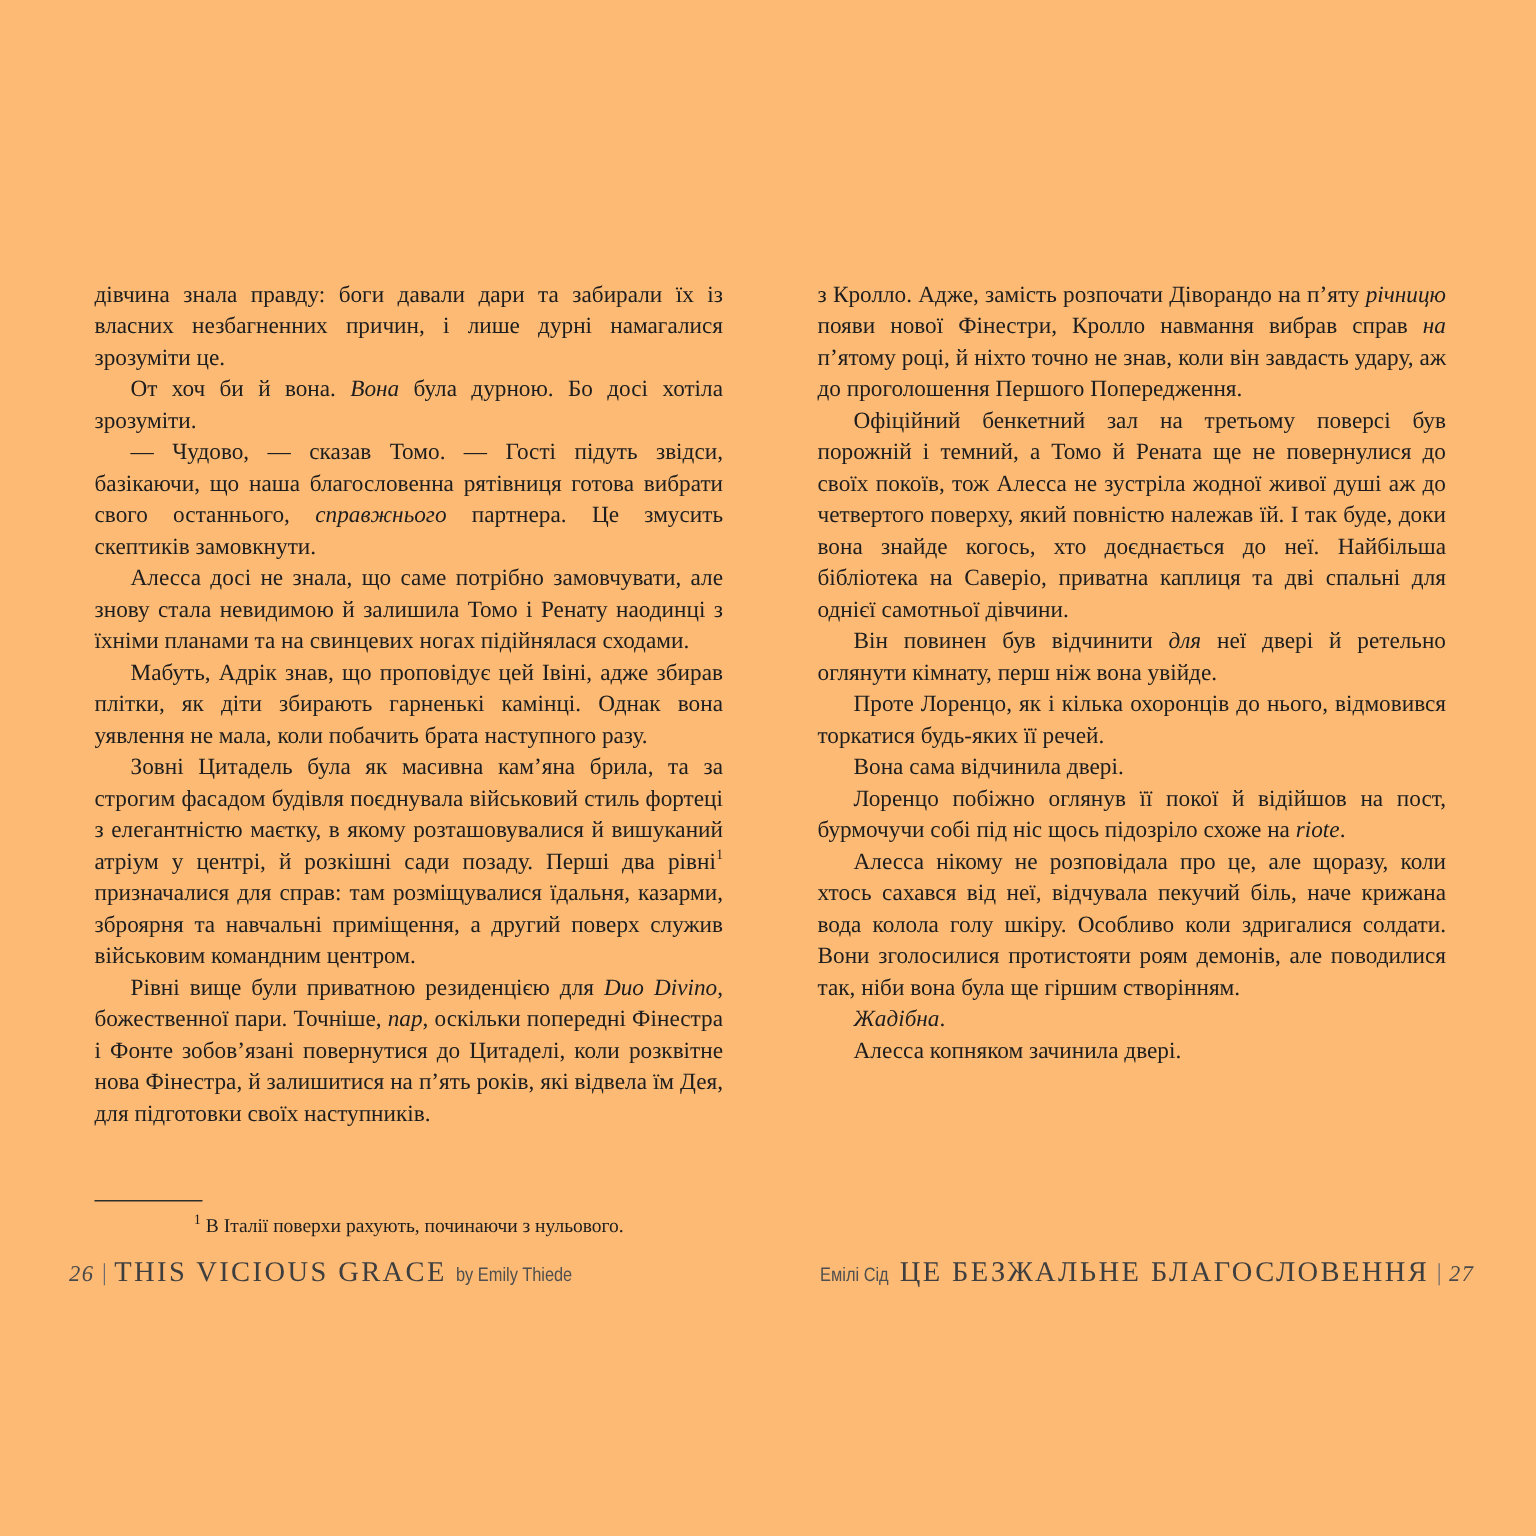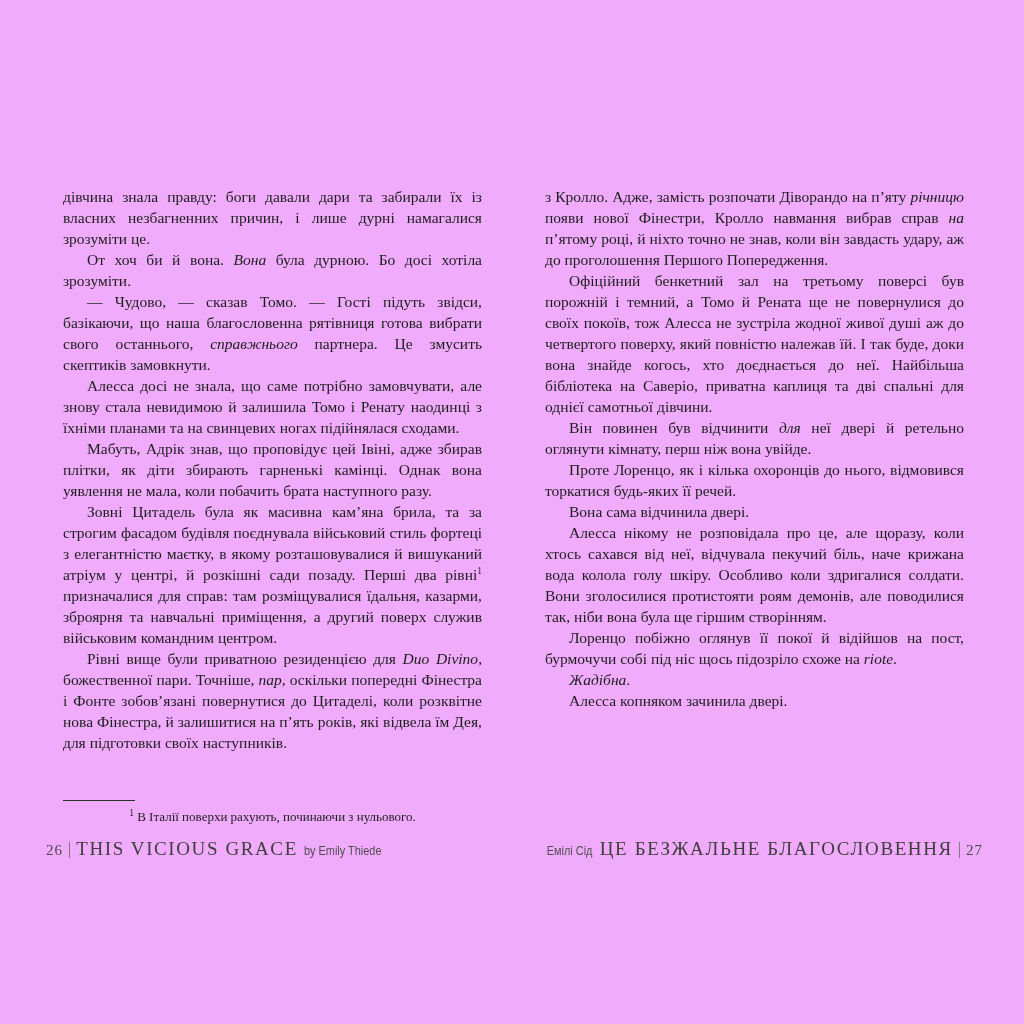--- a/index.html
+++ b/index.html
@@ -4,21 +4,21 @@
 <style>
   html, body { margin: 0; padding: 0; }
   body {
     width: 1024px; height: 1024px;
     background: #ffffff;
     font-family: "Liberation Serif", "DejaVu Serif", serif;
   }
   .spread {
     position: relative;
     width: 1024px; height: 1024px;
-    background: #f0abfc;
+    background: #fdba74;
     overflow: hidden;
   }
   .page {
     position: absolute;
     top: 186px;
     width: 419px;
     height: 720px;
   }
   .page-left  { left: 63px;  }
   .page-right { left: 545px; }
@@ -62,20 +62,21 @@
     white-space: nowrap;
     color: #474747;
   }
   .footer-left  { left: 46px; }
   .footer-right { right: 41px; text-align: right; }
 
   .footer-num {
     font-size: 15px;
     letter-spacing: 1px;
     color: #4a4a4a;
+    font-style: italic;
   }
   .footer-bar {
     font-size: 16px;
     font-weight: 200;
     color: #6b6b6b;
     padding: 0 5px;
     position: relative; top: -1px;
   }
   .footer-display-title {
     font-size: 19px;
@@ -117,22 +118,22 @@
     </div>
   </section>
 
   <section class="page page-right">
     <div class="body-text">
         <p class="para"><span>з Кролло. Адже, замість розпочати Діворандо на п’яту </span><em>річницю</em><span> появи нової Фінестри, Кролло навмання вибрав справ </span><em>на</em><span> п’ятому році, й ніхто точно не знав, коли він завдасть удару, аж до проголошення Першого Попередження.</span></p>
         <p class="para indent"><span>Офіційний бенкетний зал на третьому поверсі був порожній і темний, а Томо й Рената ще не повернулися до своїх покоїв, тож Алесса не зустріла жодної живої душі аж до четвертого поверху, який повністю належав їй. І так буде, доки вона знайде когось, хто доєднається до неї. Найбільша бібліотека на Саверіо, приватна каплиця та дві спальні для однієї самотньої дівчини.</span></p>
         <p class="para indent"><span>Він повинен був відчинити </span><em>для</em><span> неї двері й ретельно оглянути кімнату, перш ніж вона увійде.</span></p>
         <p class="para indent"><span>Проте Лоренцо, як і кілька охоронців до нього, відмовився торкатися будь-яких її речей.</span></p>
         <p class="para indent"><span>Вона сама відчинила двері.</span></p>
+        <p class="para indent"><span>Лоренцо побіжно оглянув її покої й відійшов на пост, бурмочучи собі під ніс щось підозріло схоже на </span><em>riote</em><span>.</span></p>
         <p class="para indent"><span>Алесса нікому не розповідала про це, але щоразу, коли хтось сахався від неї, відчувала пекучий біль, наче крижана вода колола голу шкіру. Особливо коли здригалися солдати. Вони зголосилися протистояти роям демонів, але поводилися так, ніби вона була ще гіршим створінням.</span></p>
-        <p class="para indent"><span>Лоренцо побіжно оглянув її покої й відійшов на пост, бурмочучи собі під ніс щось підозріло схоже на </span><em>riote</em><span>.</span></p>
         <p class="para indent"><em>Жадібна</em><span>.</span></p>
         <p class="para indent"><span>Алесса копняком зачинила двері.</span></p>
       </div>
   </section>
 
   <footer class="running-footer footer-left">
     <span class="footer-num">26</span><span class="footer-bar">|</span><span class="footer-display-title">THIS VICIOUS GRACE</span><span class="footer-sans">by Emily Thiede</span>
   </footer>
 
   <footer class="running-footer footer-right">

